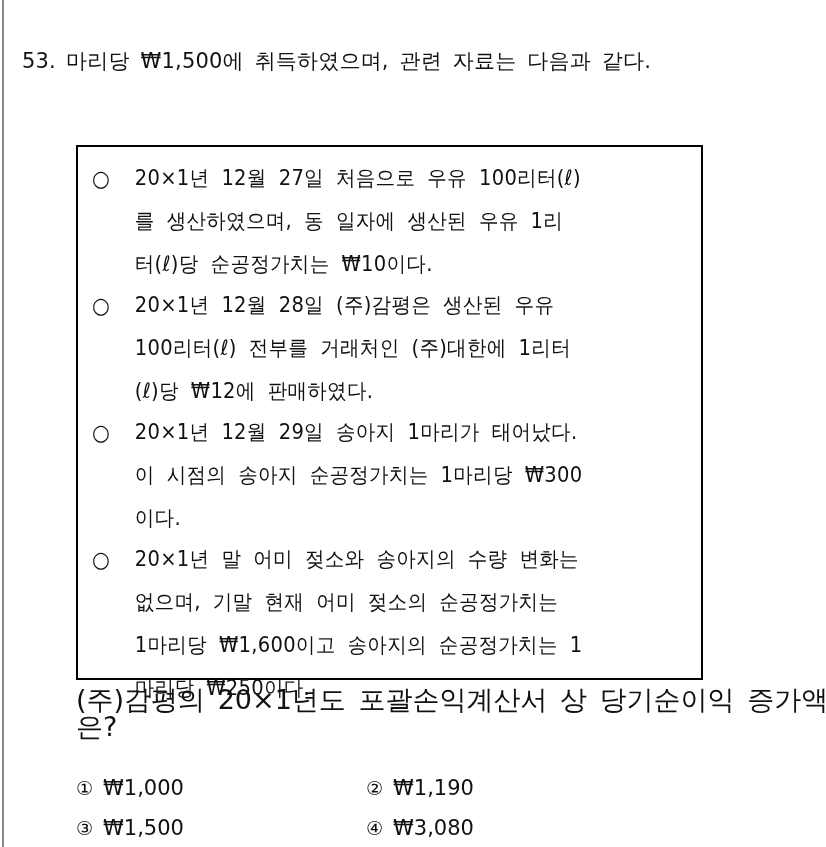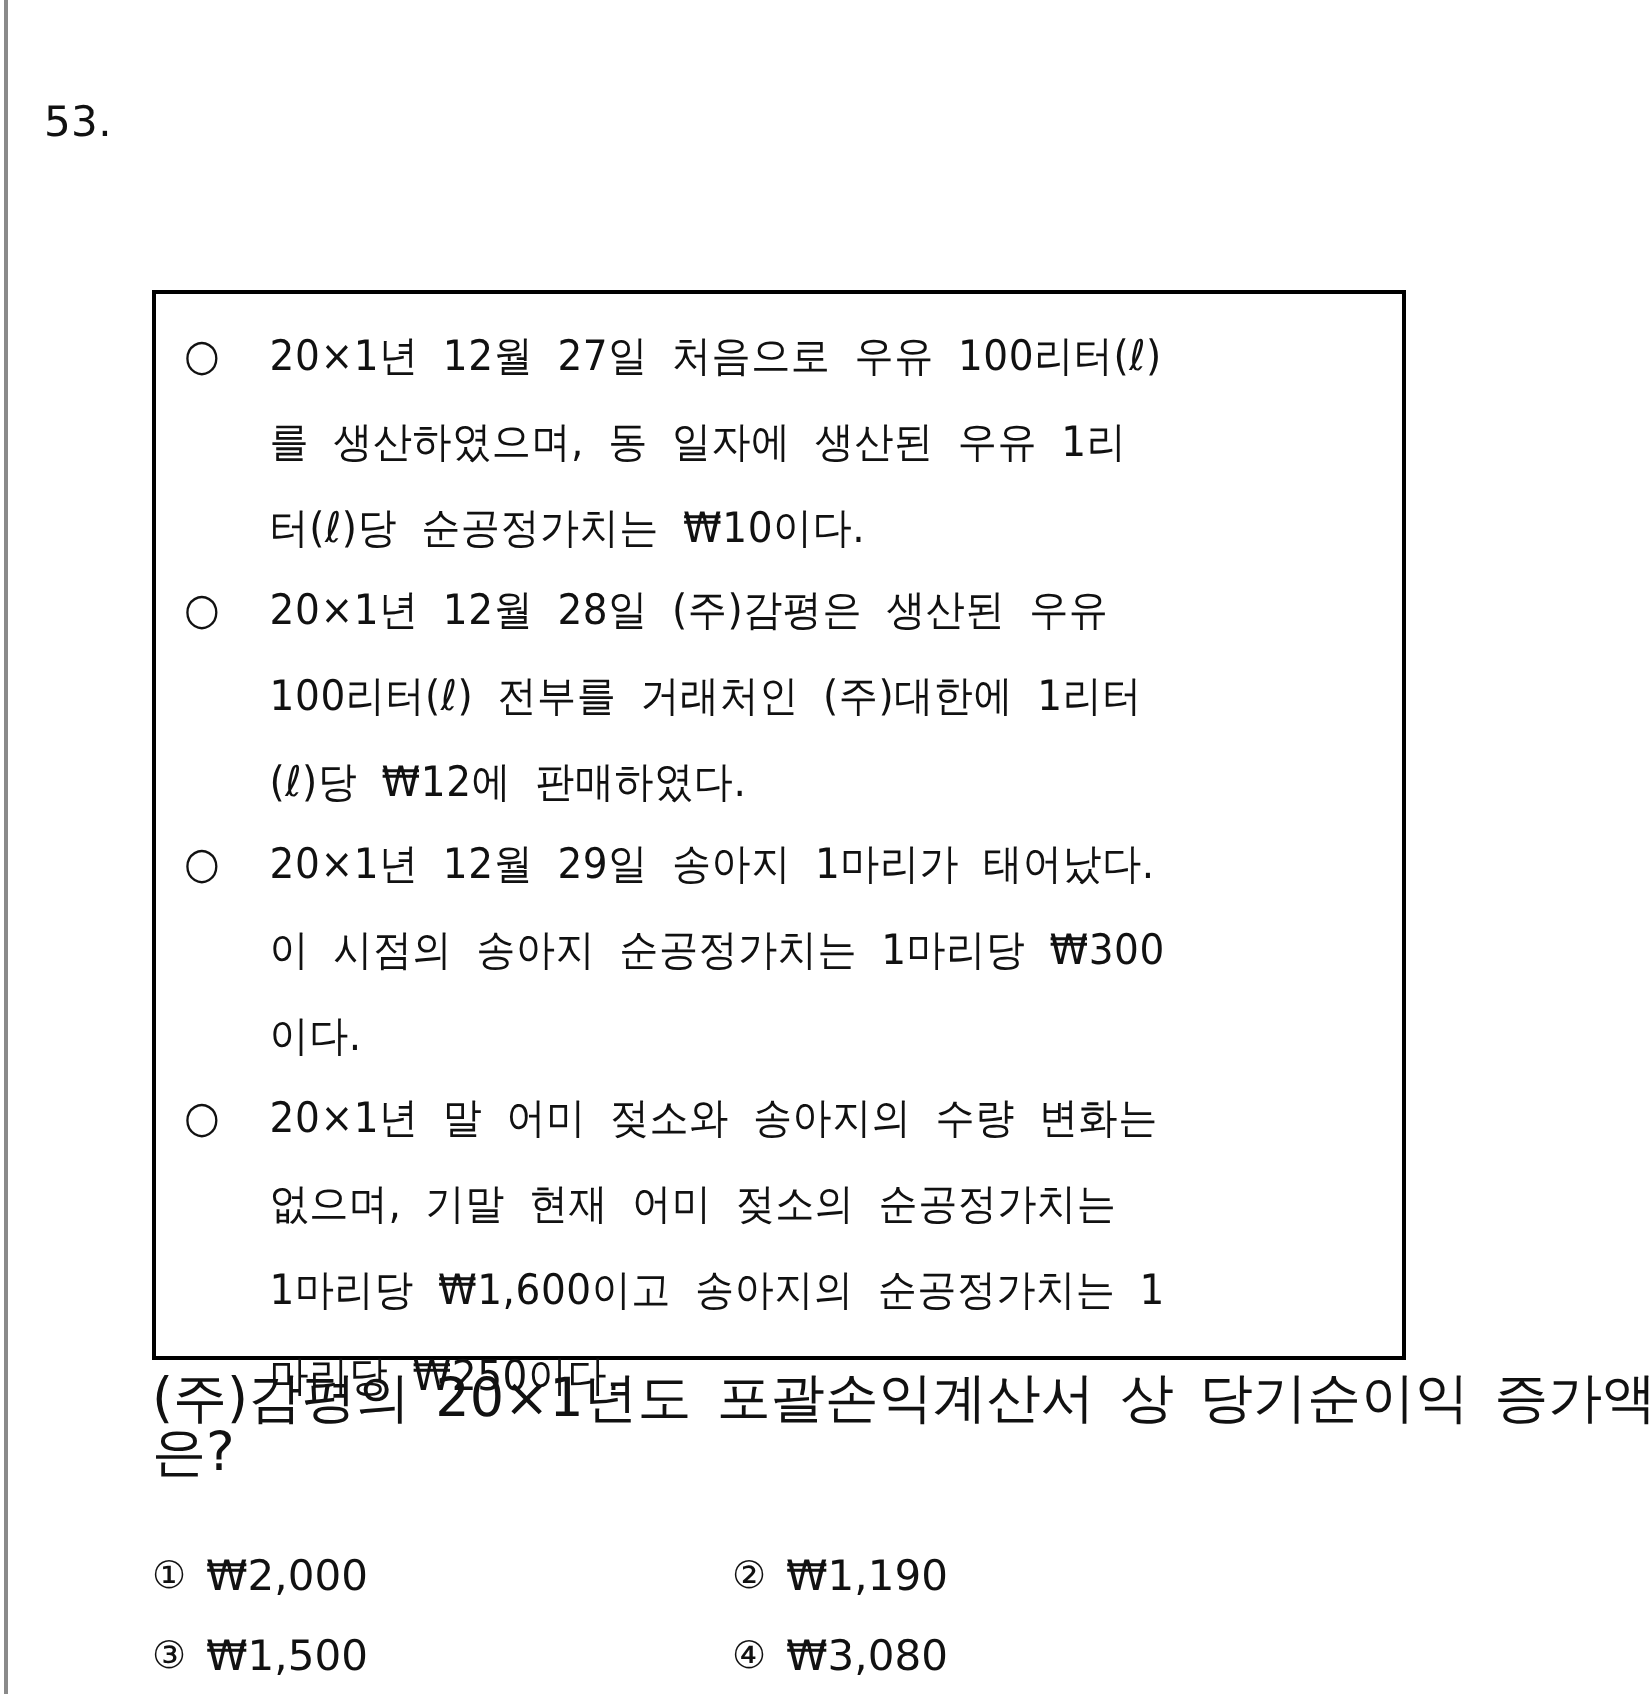--- a/index.html
+++ b/index.html
@@ -112,20 +112,21 @@
     }
   </style>
 </head>
 <body>
 
 <div class="left-rule"></div>
 
 <div class="question">
   <div class="stem">
     <span class="qnum">53.</span>
+    <span class="line">마리당 ₩1,500에 취득하였으며, 관련 자료는 다음과 같다.</span>
   </div>
 
   <div class="data-box">
     <div class="item">
       <span class="bullet">○</span>
       <span class="line">20×1년 12월 27일 처음으로 우유 100리터(ℓ)</span>
       <span class="line">를 생산하였으며, 동 일자에 생산된 우유 1리</span>
       <span class="line">터(ℓ)당 순공정가치는 ₩10이다.</span>
     </div>
     <div class="item">
@@ -150,21 +151,21 @@
   </div>
 
   <div class="prompt">
     <span class="line">(주)감평의 20×1년도 포괄손익계산서 상 당기순이익 증가액</span>
     <span class="line">은?</span>
   </div>
 
   <div class="choices">
     <div class="choice" style="left:0; top:0;">
       <span class="marker">①</span>
-      <span>₩2,000</span>
+      <span>₩1,000</span>
     </div>
     <div class="choice" style="left:290px; top:0;">
       <span class="marker">②</span>
       <span>₩1,190</span>
     </div>
     <div class="choice" style="left:0; top:40px;">
       <span class="marker">③</span>
       <span>₩1,500</span>
     </div>
     <div class="choice" style="left:290px; top:40px;">

